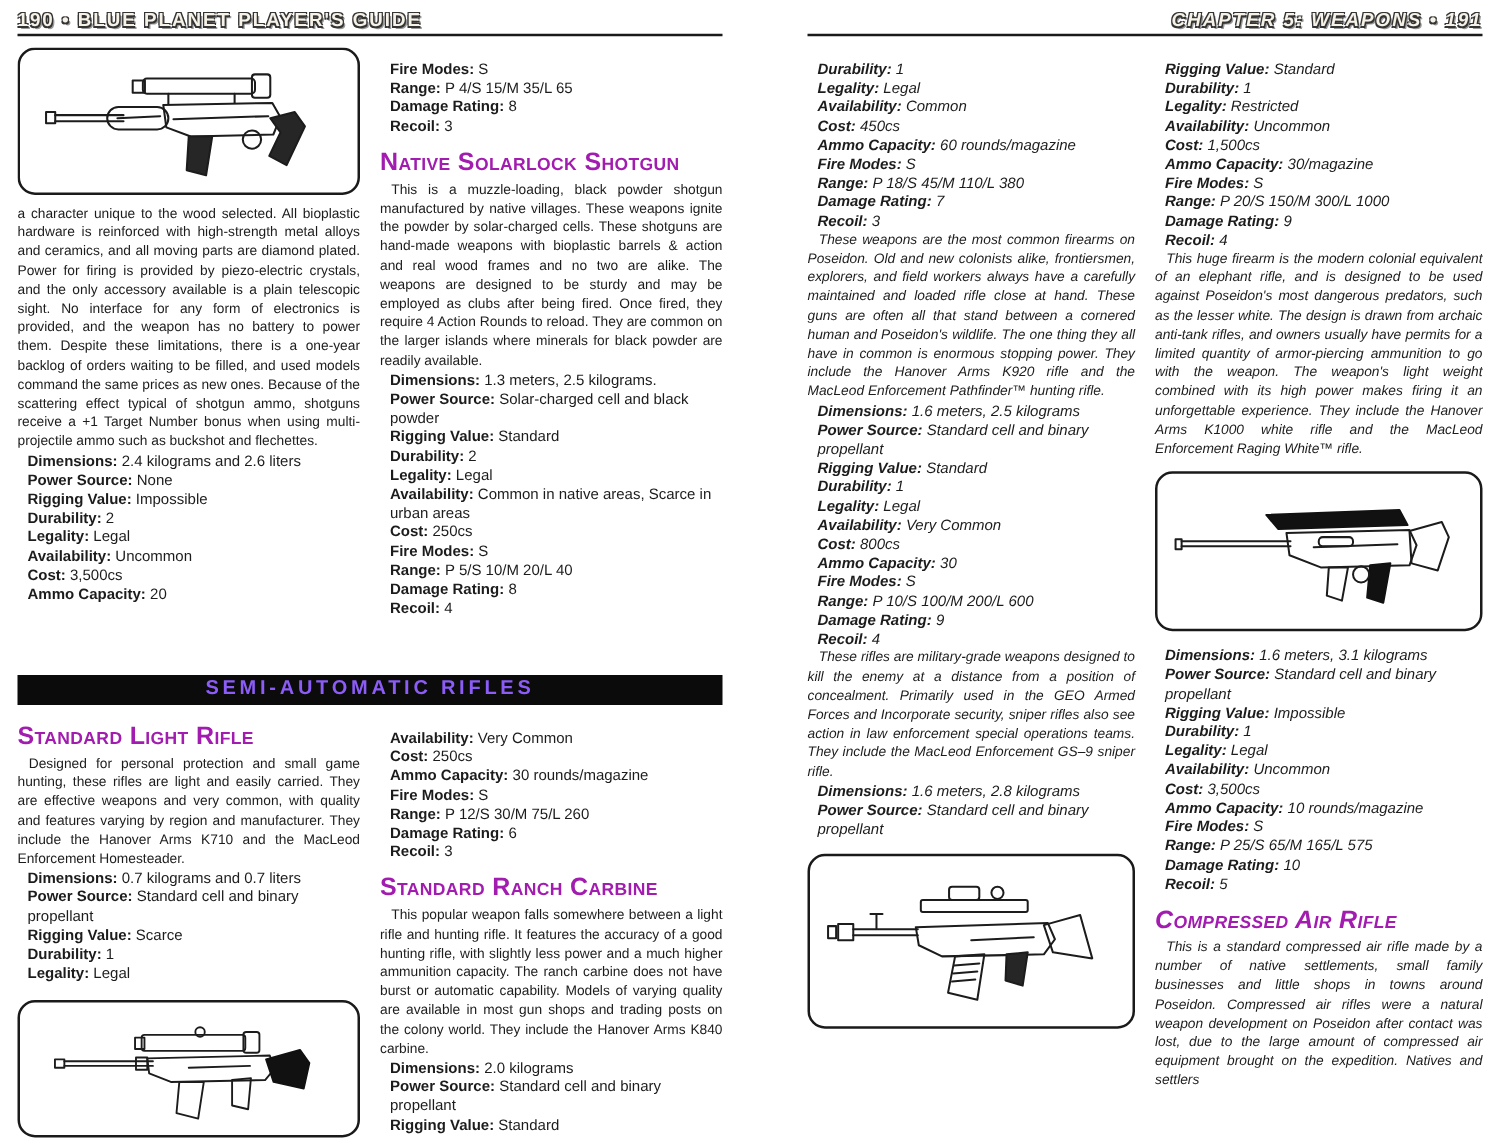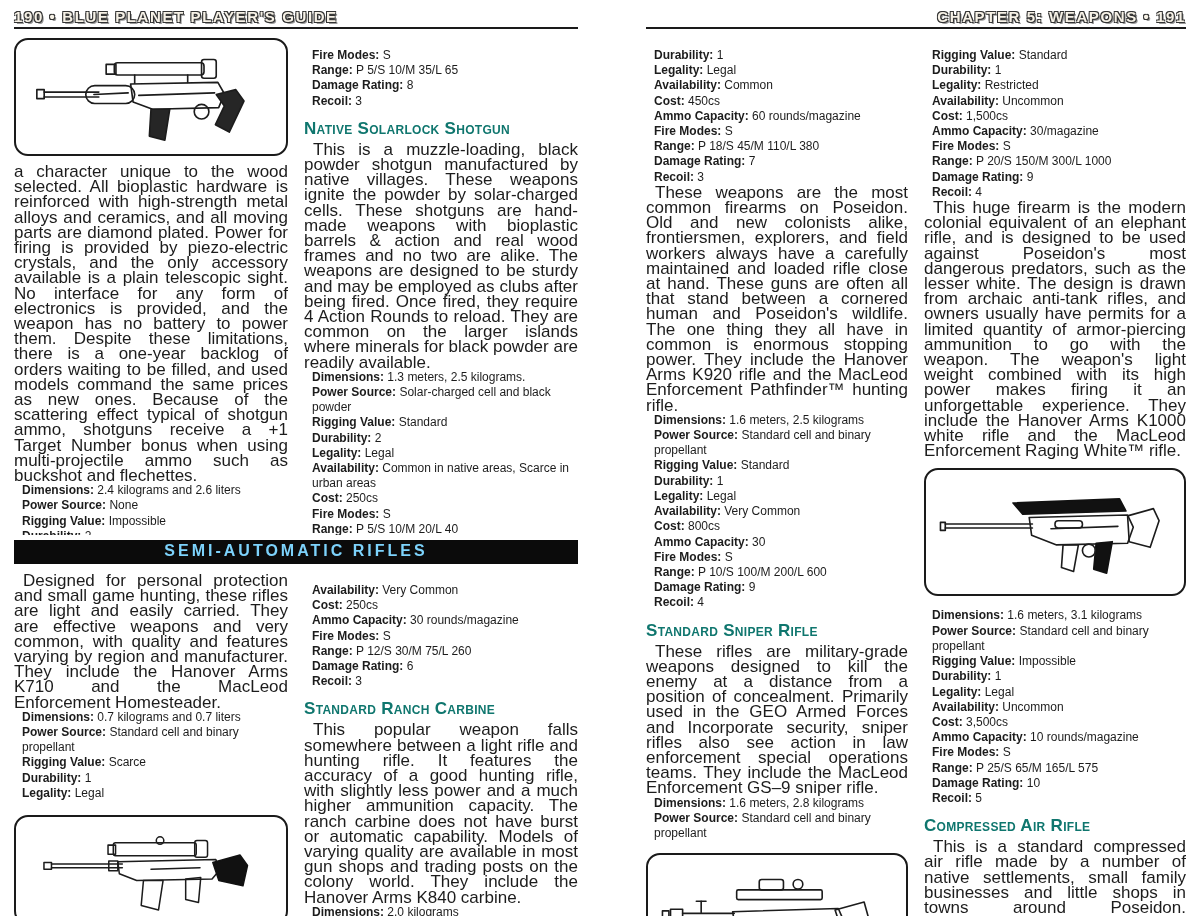--- a/index.html
+++ b/index.html
@@ -3,44 +3,44 @@
 <meta charset="utf-8">
 <style>
   html,body{margin:0;padding:0;}
   body{
     width:1200px;height:916px;overflow:hidden;background:#ffffff;
     font-family:"Liberation Sans",sans-serif;color:#1c1c1c;position:relative;
   }
   .spread{display:flex;width:1200px;height:648px;}
   .page{box-sizing:border-box;height:916px;}
   .page-left{width:600px;padding:8px 22px 0 14px;}
-  .page-right{width:600px;padding:8px 14px 0 46px;}
+  .page-right{width:600px;padding:8px 14px 0 46px;font-style:italic;}
   .pg-header{
     font-size:15px;font-weight:bold;letter-spacing:1.6px;white-space:nowrap;
     color:#f7f2e7;
     text-shadow:-1px -1px 0 #343434,1px -1px 0 #343434,-1px 1px 0 #343434,1px 1px 0 #343434,2px 2px 0 #9a9a9a;
   }
   .pg-header.right{text-align:right;}
   .pg-rule{border-bottom:2px solid #1a1a1a;margin-top:2px;}
   .row{display:flex;gap:16px;margin-top:9px;}
   .row-top{height:497px;overflow:hidden;}
   .col{flex:1;min-width:0;}
-  p.body{margin:0;font-size:17px;line-height:15.2px;text-align:justify;}
+  p.body{margin:0;font-size:11px;line-height:15.2px;text-align:justify;}
   p.indent{text-indent:9px;}
   .stats{padding-left:8px;font-size:12px;line-height:15.2px;}
   .stat{text-align:left;}
   .stat-label{font-weight:bold;}
   .pad-top{padding-top:10px;}
   h2.wh{
-    margin:10px 0 3px;font-size:17px;font-weight:bold;
-    font-variant:small-caps;letter-spacing:0.3px;color:#0f766e;
+    margin:10px 0 3px;font-size:20px;font-weight:bold;
+    font-variant:small-caps;letter-spacing:0.3px;color:#a21caf;
   }
   h2.first{margin-top:5px;}
   .banner{
-    margin-top:5px;background:#0b0b0b;color:#7dd3fc;text-align:center;
+    margin-top:5px;background:#0b0b0b;color:#8b5cf6;text-align:center;
     font-weight:bold;font-size:16px;letter-spacing:3px;padding:2px 0 4px;
   }
   .frame{
     border:2px solid #1a1a1a;border-radius:14px;background:#fff;
     padding:4px 8px;box-sizing:border-box;
   }
   .frame svg{width:100%;height:100%;display:block;}
   .frame-1{height:118px;margin-bottom:8px;}
   .frame-2{height:110px;margin-top:14px;}
   .frame-3{height:140px;margin-top:12px;}
@@ -98,21 +98,21 @@
 
             <div class="stat"><span class="stat-label">Ammo Capacity:</span> <span class="stat-value">20</span></div>
           </div>
       </div>
 
       <div class="col">
         <div class="stats pad-top">
 
             <div class="stat"><span class="stat-label">Fire Modes:</span> <span class="stat-value">S</span></div>
 
-            <div class="stat"><span class="stat-label">Range:</span> <span class="stat-value">P 5/S 10/M 35/L 65</span></div>
+            <div class="stat"><span class="stat-label">Range:</span> <span class="stat-value">P 4/S 15/M 35/L 65</span></div>
 
             <div class="stat"><span class="stat-label">Damage Rating:</span> <span class="stat-value">8</span></div>
 
             <div class="stat"><span class="stat-label">Recoil:</span> <span class="stat-value">3</span></div>
           </div>
         <h2 class="wh">Native Solarlock Shotgun</h2>
         <p class="body indent">This is a muzzle-loading, black powder shotgun manufactured by native villages. These weapons ignite the powder by solar-charged cells. These shotguns are hand-made weapons with bioplastic barrels &amp; action and real wood frames and no two are alike. The weapons are designed to be sturdy and may be employed as clubs after being fired. Once fired, they require 4 Action Rounds to reload. They are common on the larger islands where minerals for black powder are readily available.</p>
         <div class="stats">
 
             <div class="stat"><span class="stat-label">Dimensions:</span> <span class="stat-value">1.3 meters, 2.5 kilograms.</span></div>
@@ -138,20 +138,21 @@
 
             <div class="stat"><span class="stat-label">Recoil:</span> <span class="stat-value">4</span></div>
           </div>
       </div>
     </div>
 
     <div class="banner">SEMI-AUTOMATIC RIFLES</div>
 
     <div class="row">
       <div class="col">
+        <h2 class="wh first">Standard Light Rifle</h2>
         <p class="body indent">Designed for personal protection and small game hunting, these rifles are light and easily carried. They are effective weapons and very common, with quality and features varying by region and manufacturer. They include the Hanover Arms K710 and the MacLeod Enforcement Homesteader.</p>
         <div class="stats">
 
             <div class="stat"><span class="stat-label">Dimensions:</span> <span class="stat-value">0.7 kilograms and 0.7 liters</span></div>
 
             <div class="stat"><span class="stat-label">Power Source:</span> <span class="stat-value">Standard cell and binary propellant</span></div>
 
             <div class="stat"><span class="stat-label">Rigging Value:</span> <span class="stat-value">Scarce</span></div>
 
             <div class="stat"><span class="stat-label">Durability:</span> <span class="stat-value">1</span></div>
@@ -254,21 +255,20 @@
             <div class="stat"><span class="stat-label">Ammo Capacity:</span> <span class="stat-value">30</span></div>
 
             <div class="stat"><span class="stat-label">Fire Modes:</span> <span class="stat-value">S</span></div>
 
             <div class="stat"><span class="stat-label">Range:</span> <span class="stat-value">P 10/S 100/M 200/L 600</span></div>
 
             <div class="stat"><span class="stat-label">Damage Rating:</span> <span class="stat-value">9</span></div>
 
             <div class="stat"><span class="stat-label">Recoil:</span> <span class="stat-value">4</span></div>
           </div>
-        <h2 class="wh">Standard Sniper Rifle</h2>
         <p class="body indent">These rifles are military-grade weapons designed to kill the enemy at a distance from a position of concealment. Primarily used in the GEO Armed Forces and Incorporate security, sniper rifles also see action in law enforcement special operations teams. They include the MacLeod Enforcement GS–9 sniper rifle.</p>
         <div class="stats">
 
             <div class="stat"><span class="stat-label">Dimensions:</span> <span class="stat-value">1.6 meters, 2.8 kilograms</span></div>
 
             <div class="stat"><span class="stat-label">Power Source:</span> <span class="stat-value">Standard cell and binary propellant</span></div>
           </div>
         <div class="frame frame-3">
           <svg viewBox="0 0 300 150">
             <rect class="ln" x="8" y="60" width="8" height="12"></rect>

